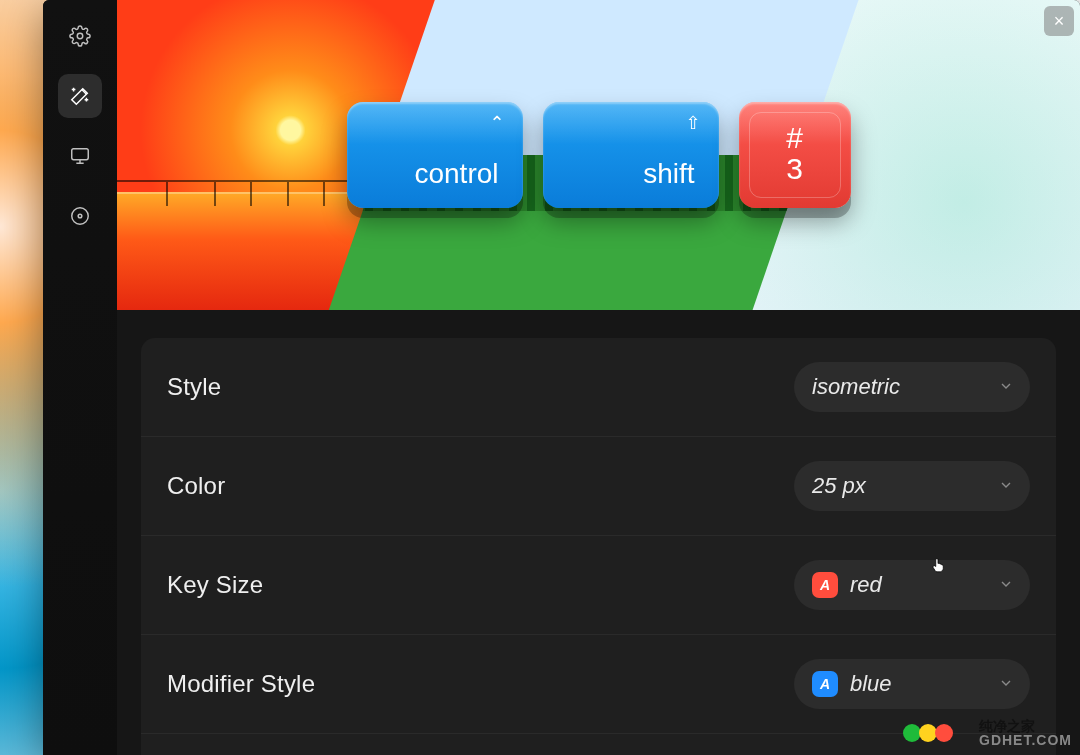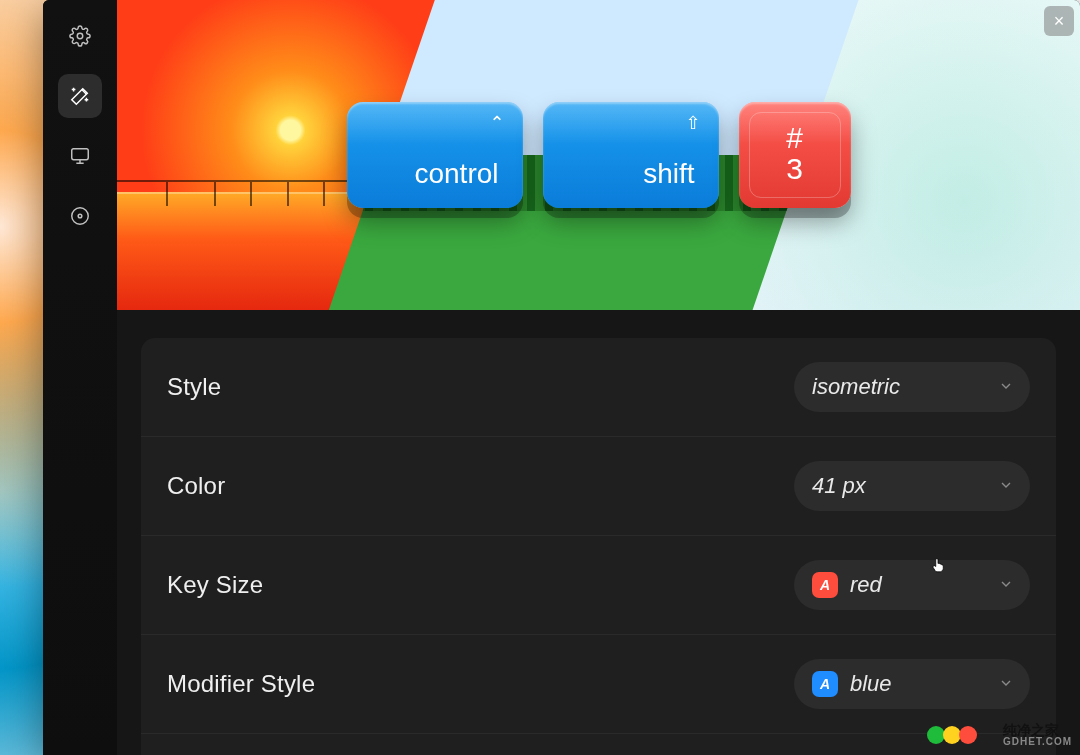--- a/index.html
+++ b/index.html
@@ -120,21 +120,21 @@
 .cursor-hand svg{width:100%;height:100%;}
 
 
 .wm { position:absolute; right:8px; bottom:8px; display:flex; align-items:center; gap:6px; z-index:50; }
 .wm .ball{width:18px;height:18px;border-radius:50%;}
 .wm .b1{background:#1fbb3a;margin-right:-8px}
 .wm .b2{background:#ffd21f;margin-right:-8px}
 .wm .b3{background:#ff4d3d}
 .wm .txt{display:flex;flex-direction:column;line-height:1;margin-left:20px;font-weight:700;}
 .wm .l1{font-size:14px;color:#111;}
-.wm .l2{font-size:10px;color:#888;letter-spacing:1px;}
+.wm .l2{font-size:14px;color:#888;letter-spacing:1px;}
 </style>
 </head>
 <body>
 <div id="root">
 
 <div class="wallpaper"></div>
 
 <div class="window">
 
   <div class="sidebar">
@@ -208,21 +208,21 @@
           <span>isometric</span>
           <span class="chev"><svg viewBox="0 0 24 24">
                   <polyline points="6 9 12 15 18 9"></polyline>
                 </svg></span>
         </div>
       </div>
 
       <div class="row">
         <div class="label">Color</div>
         <div class="select">
-          <span>41 px</span>
+          <span>25 px</span>
           <span class="chev"><svg viewBox="0 0 24 24">
                   <polyline points="6 9 12 15 18 9"></polyline>
                 </svg></span>
         </div>
       </div>
 
       <div class="row">
         <div class="label">Key Size</div>
         <div class="select">
           <span class="swatch" style="background:#ff4d3d;">A</span>

